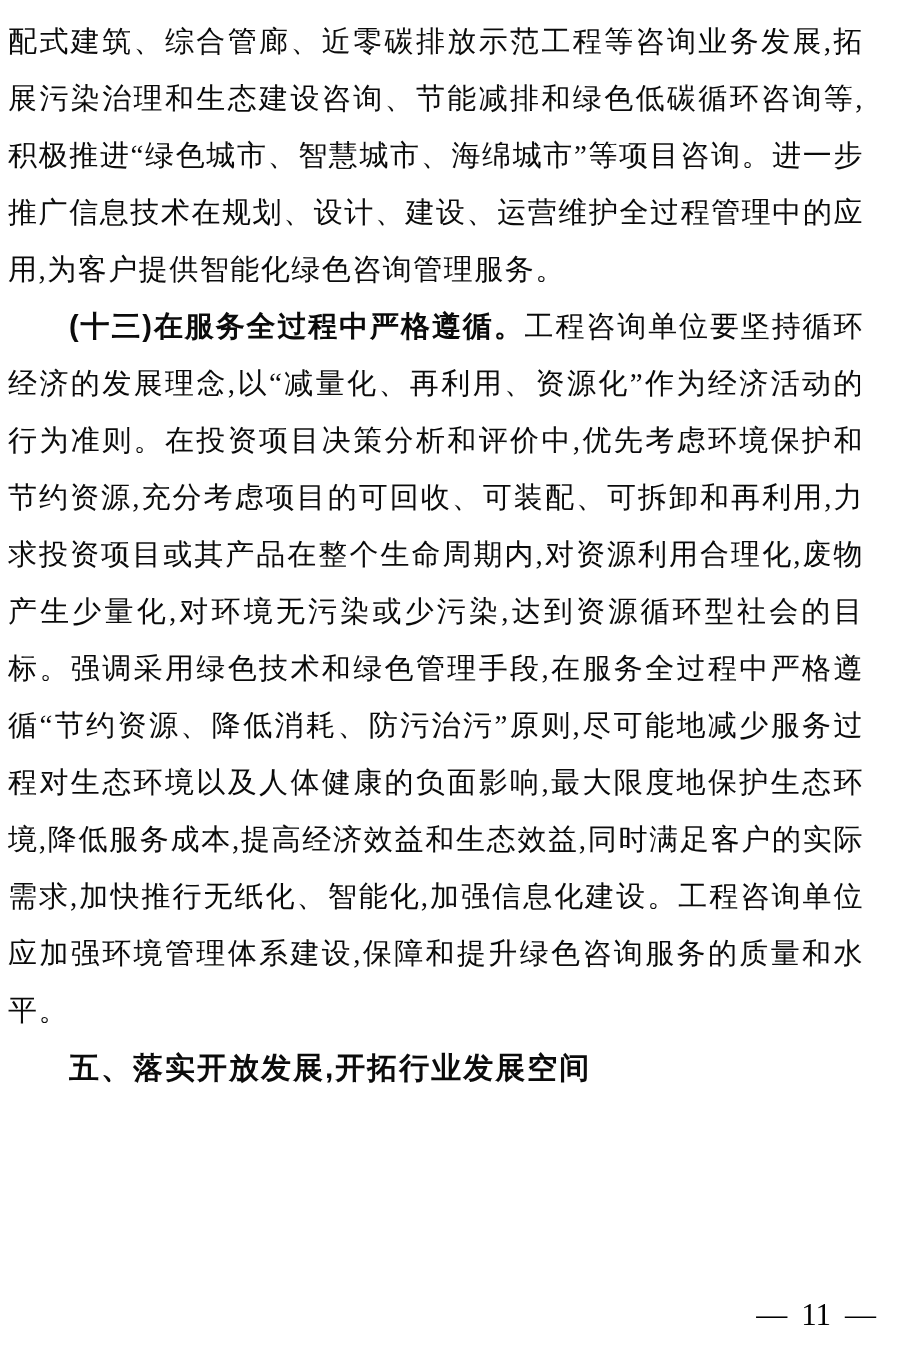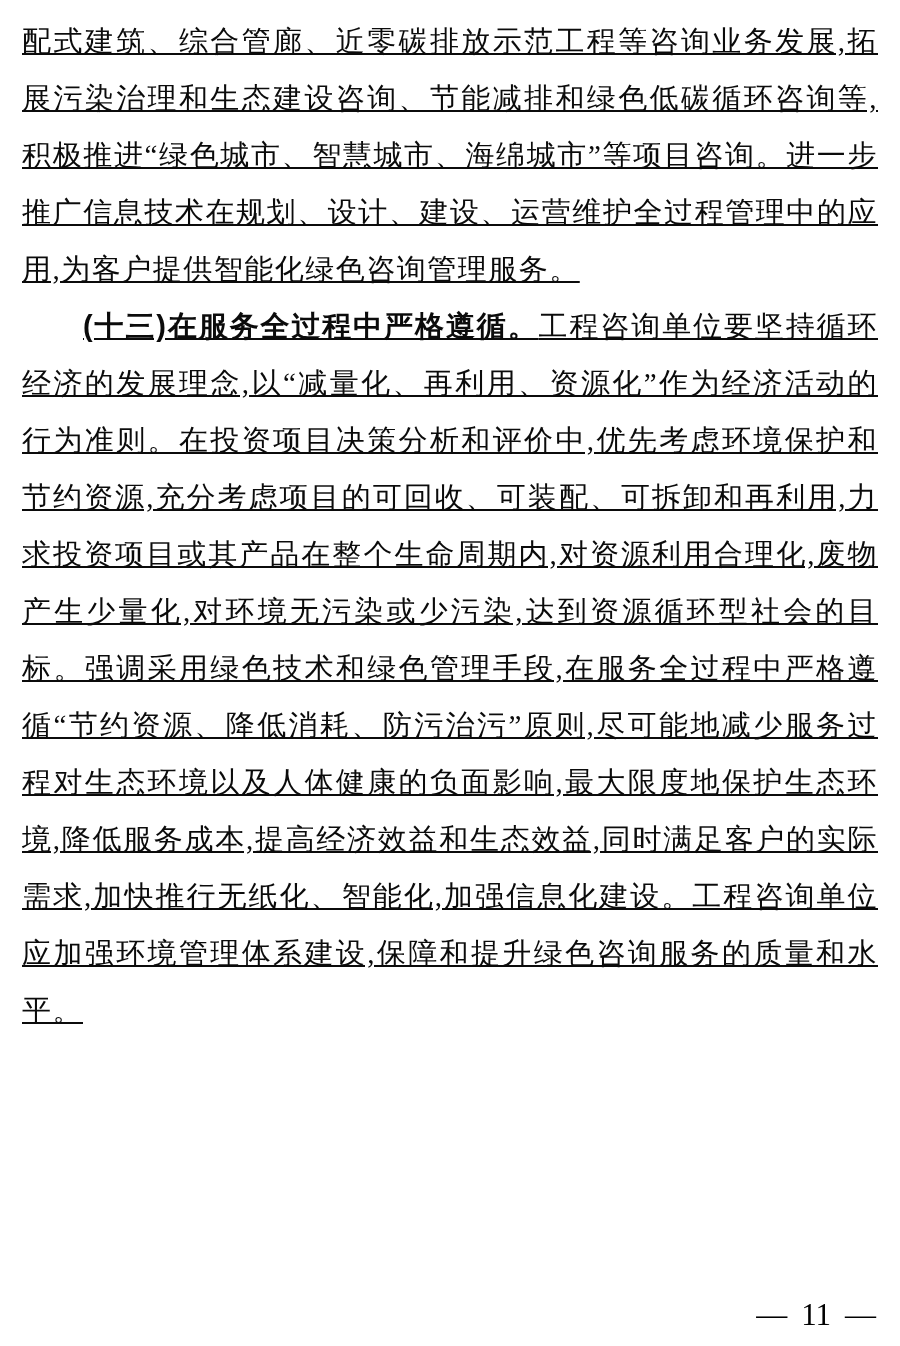--- a/index.html
+++ b/index.html
@@ -12,28 +12,27 @@
     width: 900px;
     height: 1346px;
     background: #ffffff;
     overflow: hidden;
     font-family: "Liberation Serif", "DejaVu Serif", serif;
     color: #0b0b0b;
   }
   .content {
     position: absolute;
     top: 13px;
-    left: 22px;
+    left: 8px;
     width: 856px;
     font-size: 29px;
     line-height: 57px;
     letter-spacing: 1.5px;
     text-align: justify;
     text-justify: inter-ideograph;
-    text-decoration: underline;
   }
   .para {
     margin: 0;
     padding: 0;
   }
   .para.indent {
     text-indent: 61px;
   }
   .lead {
     font-weight: 700;
@@ -71,20 +70,21 @@
   <div class="content">
 
     <p class="para">
       <span>配式建筑、综合管廊、近零碳排放示范工程等咨询业务发展,拓展污染治理和生态建设咨询、节能减排和绿色低碳循环咨询等,积极推进“绿色城市、智慧城市、海绵城市”等项目咨询。进一步推广信息技术在规划、设计、建设、运营维护全过程管理中的应用,为客户提供智能化绿色咨询管理服务。</span>
     </p>
 
     <p class="para indent">
       <span class="lead">(十三)在服务全过程中严格遵循。</span><span>工程咨询单位要坚持循环经济的发展理念,以“减量化、再利用、资源化”作为经济活动的行为准则。在投资项目决策分析和评价中,优先考虑环境保护和节约资源,充分考虑项目的可回收、可装配、可拆卸和再利用,力求投资项目或其产品在整个生命周期内,对资源利用合理化,废物产生少量化,对环境无污染或少污染,达到资源循环型社会的目标。强调采用绿色技术和绿色管理手段,在服务全过程中严格遵循“节约资源、降低消耗、防污治污”原则,尽可能地减少服务过程对生态环境以及人体健康的负面影响,最大限度地保护生态环境,降低服务成本,提高经济效益和生态效益,同时满足客户的实际需求,加快推行无纸化、智能化,加强信息化建设。工程咨询单位应加强环境管理体系建设,保障和提升绿色咨询服务的质量和水平。</span>
     </p>
 
+    <h2 class="section-heading">五、落实开放发展,开拓行业发展空间</h2>
 
 
   </div>
 
   <div class="footer">
     <span>—</span><span class="num">11</span><span>—</span>
   </div>
 </div>
 
 </body></html>

